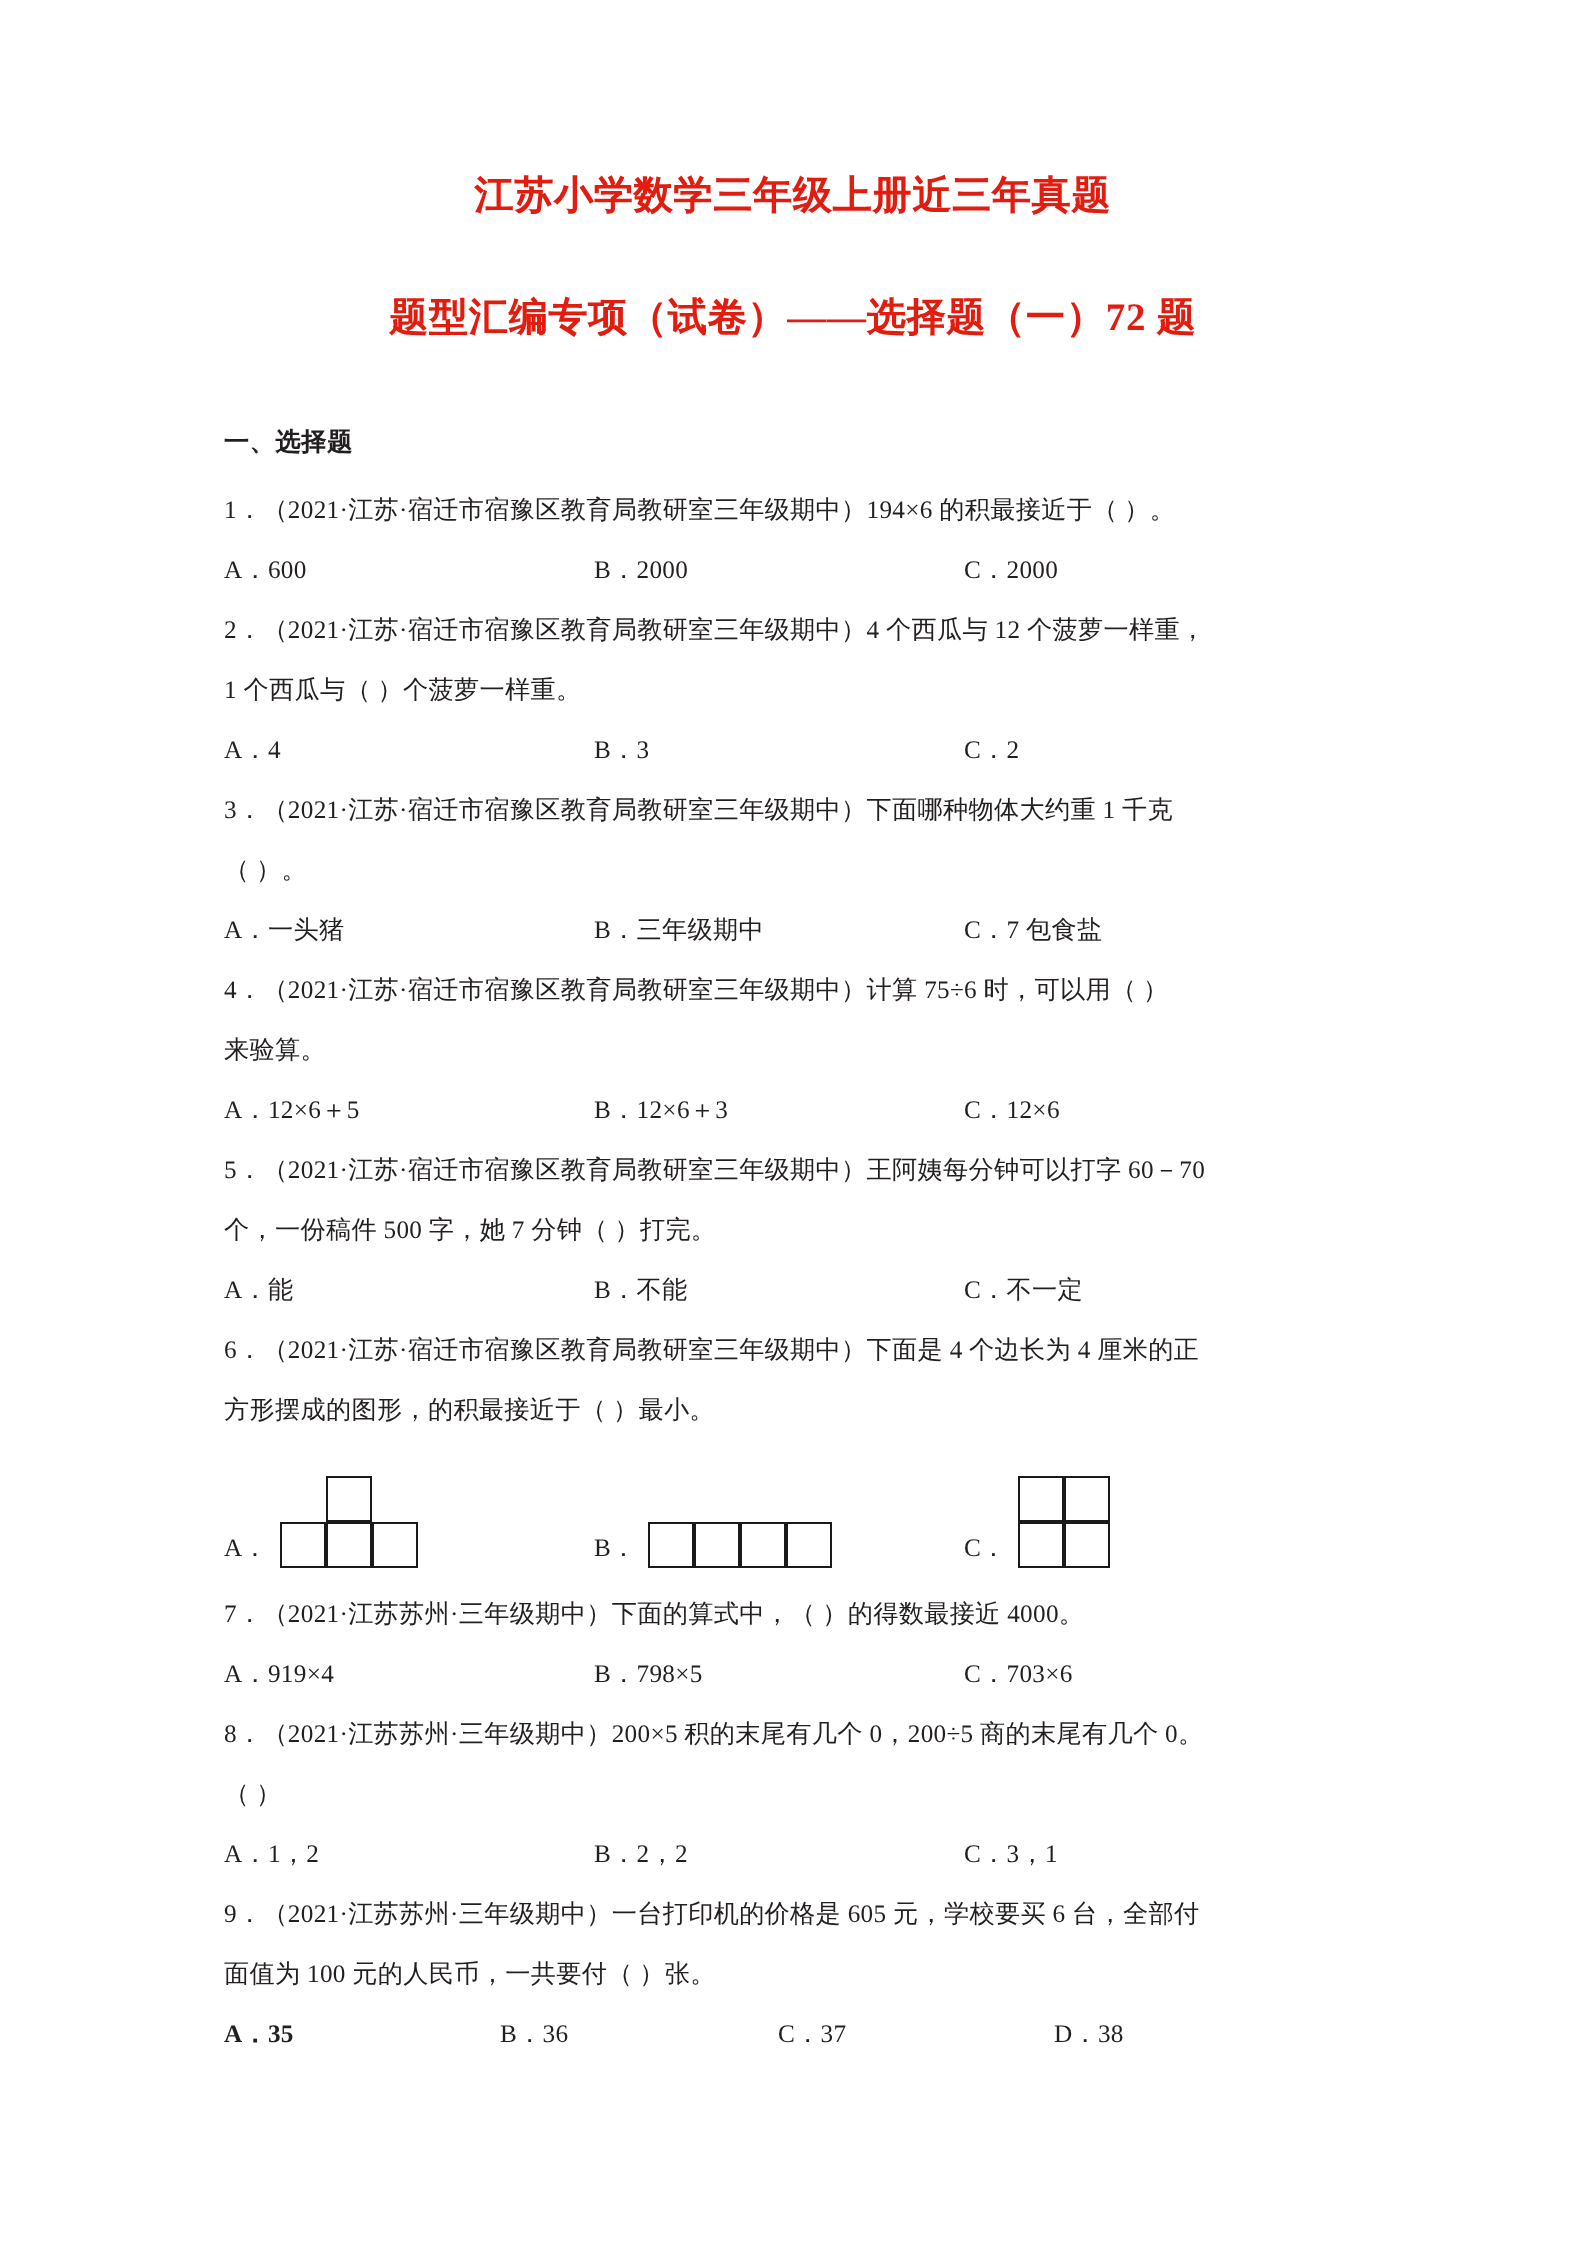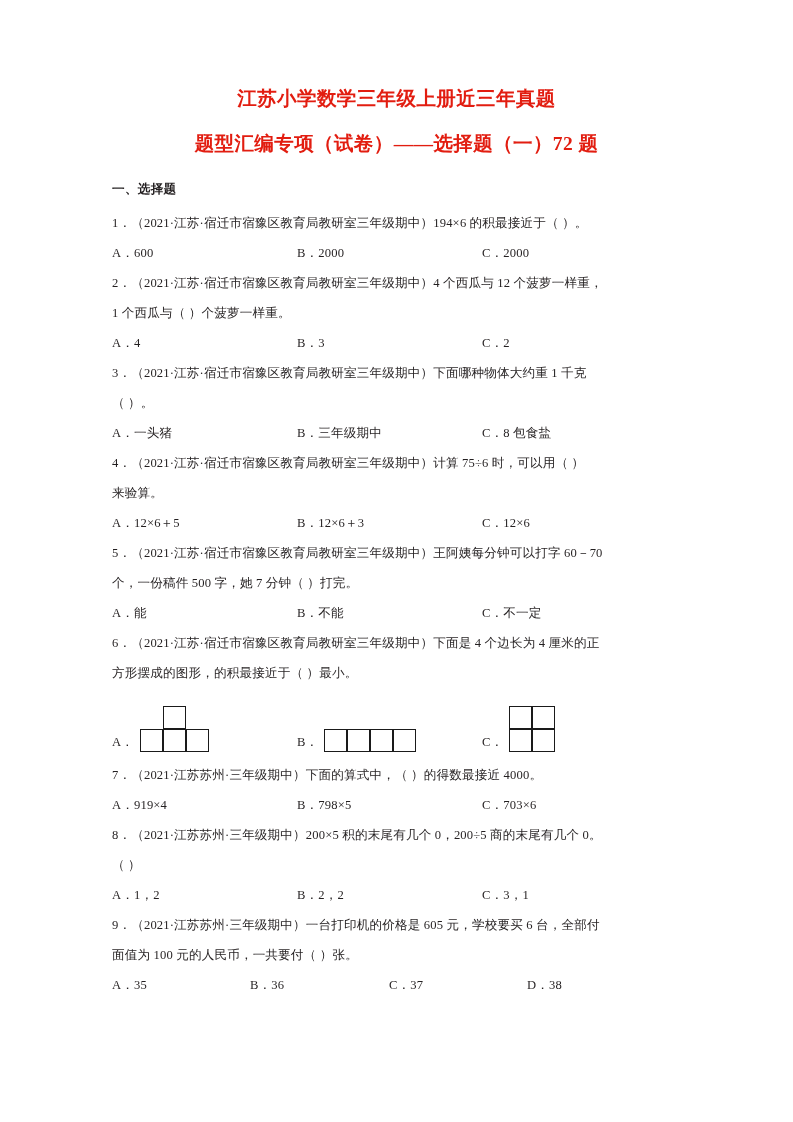--- a/index.html
+++ b/index.html
@@ -33,21 +33,21 @@
     letter-spacing: 0.4px;
     line-height: 1.1;
     margin: 0;
   }
   .doc-subtitle {
     color: #e21d10;
     font-size: 19.5px;
     font-weight: bold;
     letter-spacing: 0.4px;
     line-height: 1.1;
-    margin: 0;
+    margin: 16px;
     padding-top: 24px;
   }
   .body-area {
     padding-left: 112px;
     padding-right: 92px;
     padding-top: 28px;
   }
   .section-heading {
     font-size: 12.6px;
     font-weight: bold;
@@ -75,21 +75,21 @@
     position: absolute;
     top: 0;
     white-space: nowrap;
     letter-spacing: 0.15px;
   }
   
   .opts.cols3 .opt:nth-child(1) { left: 0px; }
   .opts.cols3 .opt:nth-child(2) { left: 185px; }
   .opts.cols3 .opt:nth-child(3) { left: 370px; }
   
-  .opts.cols4 .opt:nth-child(1) { left: 0px; }
+  .opts.cols4 .opt:nth-child(1) { left: 0px; font-weight: bold; }
   .opts.cols4 .opt:nth-child(2) { left: 138px; }
   .opts.cols4 .opt:nth-child(3) { left: 277px; text-align: right; }
   .opts.cols4 .opt:nth-child(4) { left: 415px; }
 
   
   .figure-row {
     position: relative;
     height: 72px;
   }
   .fig-item {
@@ -169,21 +169,21 @@
         <span class="opt">C．2</span>
       </div>
     </div>
 
     <div class="question">
       <div class="q-line">3．（2021·江苏·宿迁市宿豫区教育局教研室三年级期中）下面哪种物体大约重 1 千克</div>
       <div class="q-line">（        ）。</div>
       <div class="opts cols3">
         <span class="opt">A．一头猪</span>
         <span class="opt">B．三年级期中</span>
-        <span class="opt">C．8 包食盐</span>
+        <span class="opt">C．7 包食盐</span>
       </div>
     </div>
 
     <div class="question">
       <div class="q-line">4．（2021·江苏·宿迁市宿豫区教育局教研室三年级期中）计算 75÷6 时，可以用（        ）</div>
       <div class="q-line">来验算。</div>
       <div class="opts cols3">
         <span class="opt">A．12×6＋5</span>
         <span class="opt">B．12×6＋3</span>
         <span class="opt">C．12×6</span>

